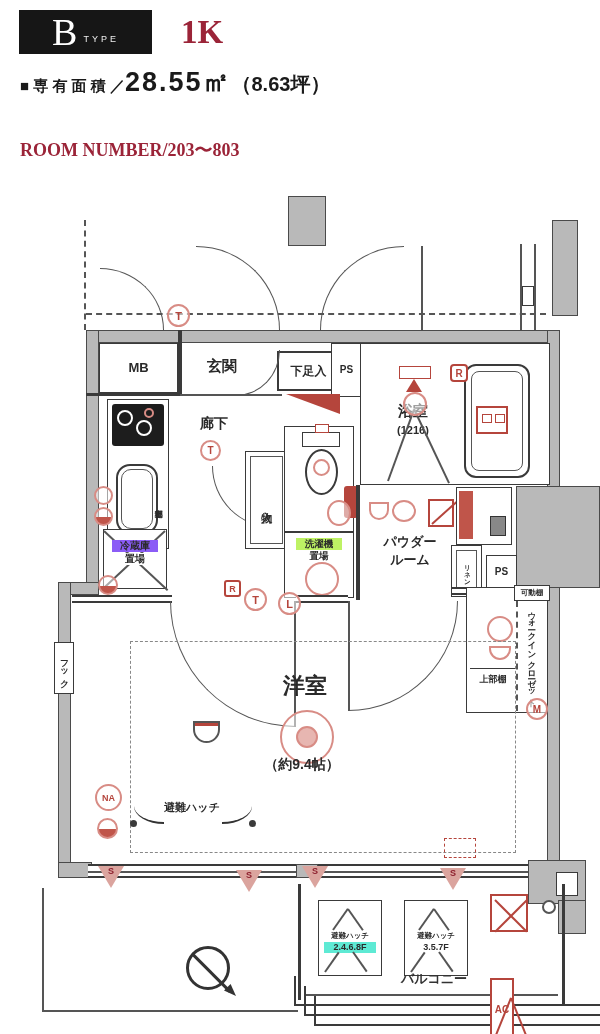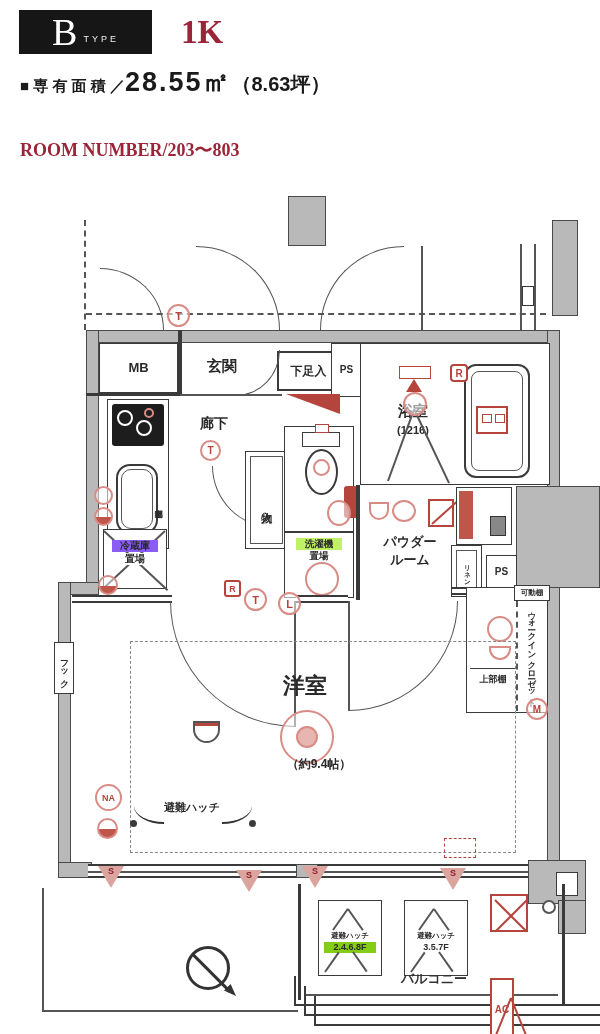--- a/index.html
+++ b/index.html
@@ -176,21 +176,21 @@
   <div class="abs rc" style="left:487px;top:616px;width:26px;height:26px"></div>
   <div class="abs" style="left:489px;top:646px;width:22px;height:14px;border:2px solid #d88c85;border-radius:0 0 12px 12px"></div>
   <div class="abs lbl" style="left:470px;top:668px;width:46px;height:22px;font-size:9px;border-top:1.5px solid #3a3a3a">上部棚</div>
   <div class="abs rc" style="left:526px;top:698px;width:22px;height:22px;font-size:10px">M</div>
 
   <div class="abs dash" style="left:130px;top:641px;width:386px;height:212px"></div>
   <div class="abs lbl" style="left:270px;top:672px;width:70px;height:28px;font-size:22px">洋室</div>
   <div class="abs rc" style="left:280px;top:710px;width:54px;height:54px;border-width:2.5px">
     <span class="abs" style="left:14px;top:14px;width:22px;height:22px;border:2px solid #d88c85;border-radius:50%;background:#e7b6b1"></span>
   </div>
-  <div class="abs lbl" style="left:264px;top:754px;width:110px;height:20px;font-size:12px">（約9.4帖）</div>
+  <div class="abs lbl" style="left:247px;top:754px;width:110px;height:20px;font-size:14px">（約9.4帖）</div>
   <div class="abs" style="left:193px;top:721px;width:27px;height:22px;border:2px solid #555;border-radius:0 0 27px 27px;background:#fff">
     <span class="abs" style="left:0;top:0;width:23px;height:3px;background:#b5453c"></span>
   </div>
   <div class="abs rc" style="left:95px;top:784px;width:27px;height:27px;font-size:9px">NA</div>
   <div class="abs rc rcHalf" style="left:97px;top:818px;width:21px;height:21px"></div>
   <div class="abs lbl" style="left:162px;top:800px;width:60px;height:15px;font-size:11px">避難ハッチ</div>
   <div class="abs" style="left:134px;top:806px;width:30px;height:18px;border-bottom:2px solid #333;border-radius:0 0 0 100%"></div>
   <div class="abs" style="left:222px;top:806px;width:30px;height:18px;border-bottom:2px solid #333;border-radius:0 0 100% 0"></div>
   <div class="abs ln" style="left:130px;top:820px;width:7px;height:7px;border-radius:50%"></div>
   <div class="abs ln" style="left:249px;top:820px;width:7px;height:7px;border-radius:50%"></div>
@@ -219,21 +219,21 @@
   <div class="abs ln" style="left:304px;top:986px;width:2px;height:30px"></div>
   <div class="abs ln" style="left:314px;top:1024px;width:286px;height:2px"></div>
   <div class="abs ln" style="left:314px;top:996px;width:2px;height:30px"></div>
   <div class="abs ln2" style="left:42px;top:888px;width:2px;height:124px"></div>
   <div class="abs ln2" style="left:42px;top:1010px;width:256px;height:2px"></div>
 
   <div class="abs box1" style="left:318px;top:900px;width:64px;height:76px">
     <span class="abs diag" style="left:14px;top:28px;width:26px;transform:rotate(-55deg)"></span>
     <span class="abs diag" style="left:29px;top:7px;width:26px;transform:rotate(55deg)"></span>
     <span class="abs lbl" style="left:5px;top:30px;width:52px;height:10px;font-size:7.5px;background:#fff">避難ハッチ</span>
-    <span class="abs lbl" style="left:5px;top:41px;width:52px;height:11px;font-size:9px;background:#84cc16">2.4.6.8F</span>
+    <span class="abs lbl" style="left:5px;top:41px;width:52px;height:11px;font-size:9px;background:#5eead4">2.4.6.8F</span>
     <span class="abs diag" style="left:6px;top:70px;width:24px;transform:rotate(-55deg)"></span>
     <span class="abs diag" style="left:34px;top:50px;width:24px;transform:rotate(55deg)"></span>
   </div>
   <div class="abs box1" style="left:404px;top:900px;width:64px;height:76px">
     <span class="abs diag" style="left:14px;top:28px;width:26px;transform:rotate(-55deg)"></span>
     <span class="abs diag" style="left:29px;top:7px;width:26px;transform:rotate(55deg)"></span>
     <span class="abs lbl" style="left:5px;top:30px;width:52px;height:10px;font-size:7.5px;background:#fff">避難ハッチ</span>
     <span class="abs lbl" style="left:5px;top:41px;width:52px;height:11px;font-size:9px;background:#fff">3.5.7F</span>
     <span class="abs diag" style="left:6px;top:70px;width:24px;transform:rotate(-55deg)"></span>
     <span class="abs diag" style="left:34px;top:50px;width:24px;transform:rotate(55deg)"></span>

